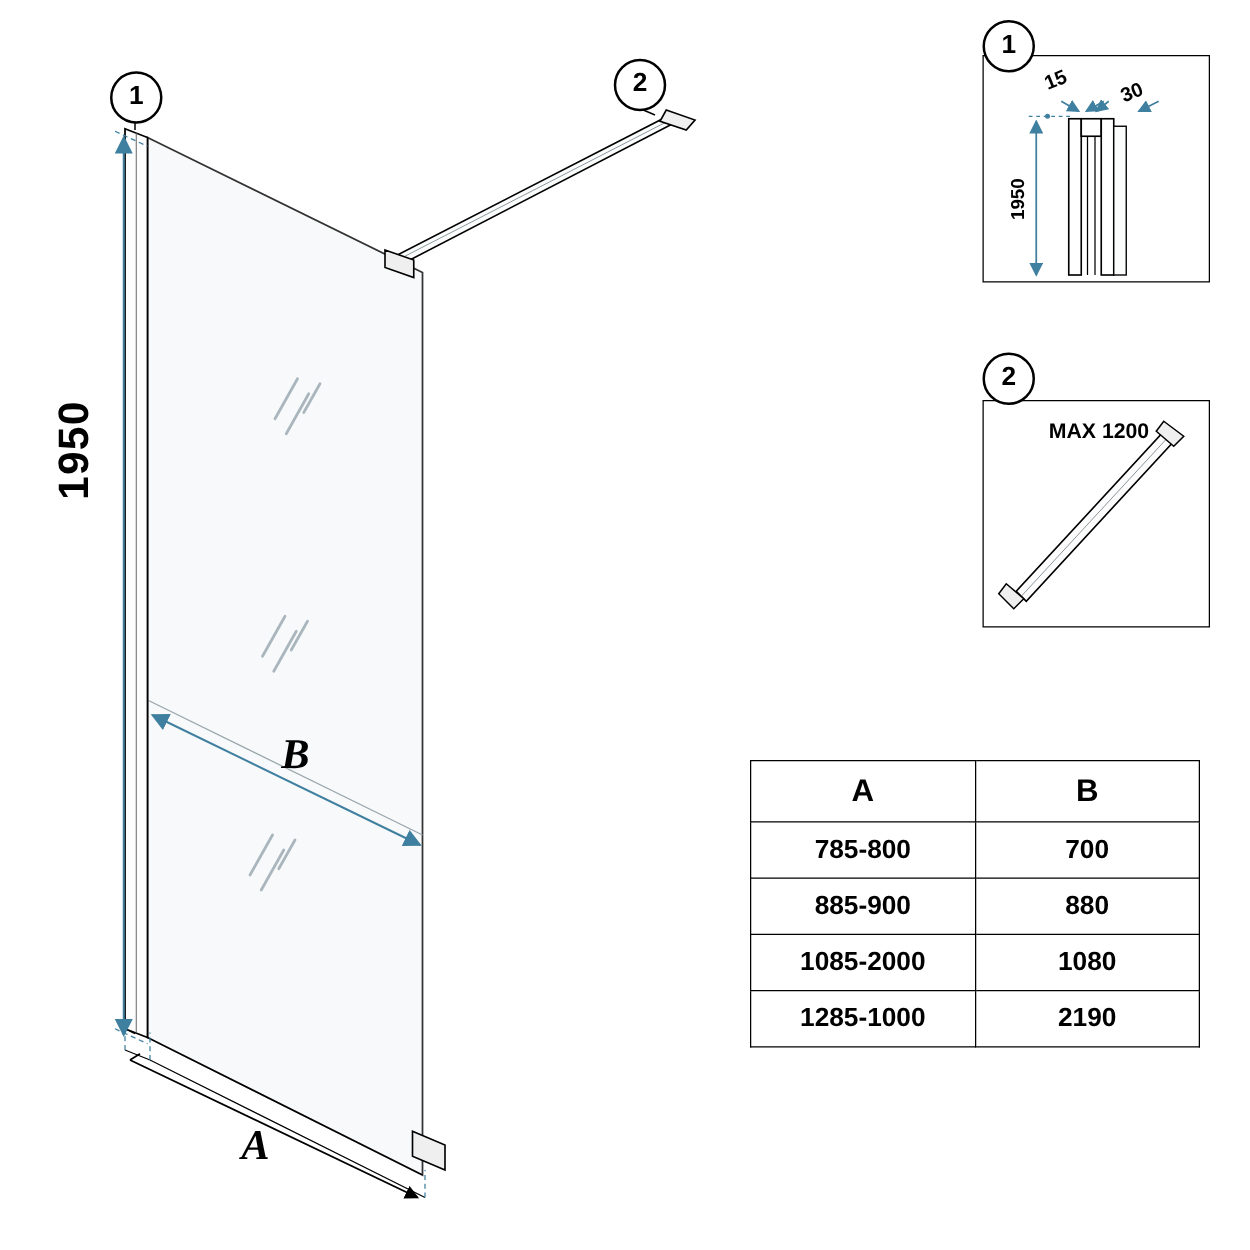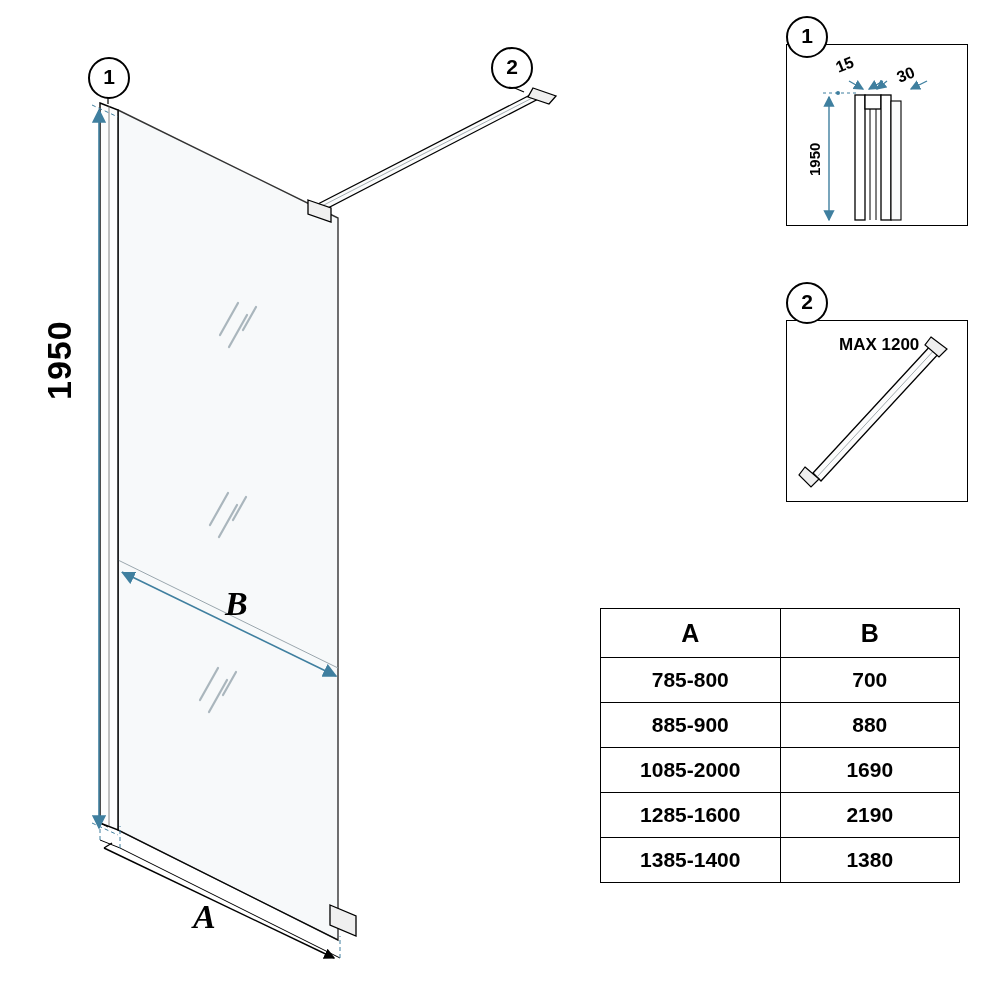--- a/index.html
+++ b/index.html
@@ -272,26 +272,22 @@
       <tr>
         <td>785-800</td>
         <td>700</td>
       </tr>
       <tr>
         <td>885-900</td>
         <td>880</td>
       </tr>
       <tr>
         <td>1085-2000</td>
-        <td>1690</td>
-      </tr>
-      <tr>
-        <td>1285-1600</td>
+        <td>1080</td>
+      </tr>
+      <tr>
+        <td>1285-1000</td>
         <td>2190</td>
-      </tr>
-      <tr>
-        <td>1385-1400</td>
-        <td>1380</td>
       </tr>
     </tbody>
   </table>
 
 </div>
 
 </body></html>

